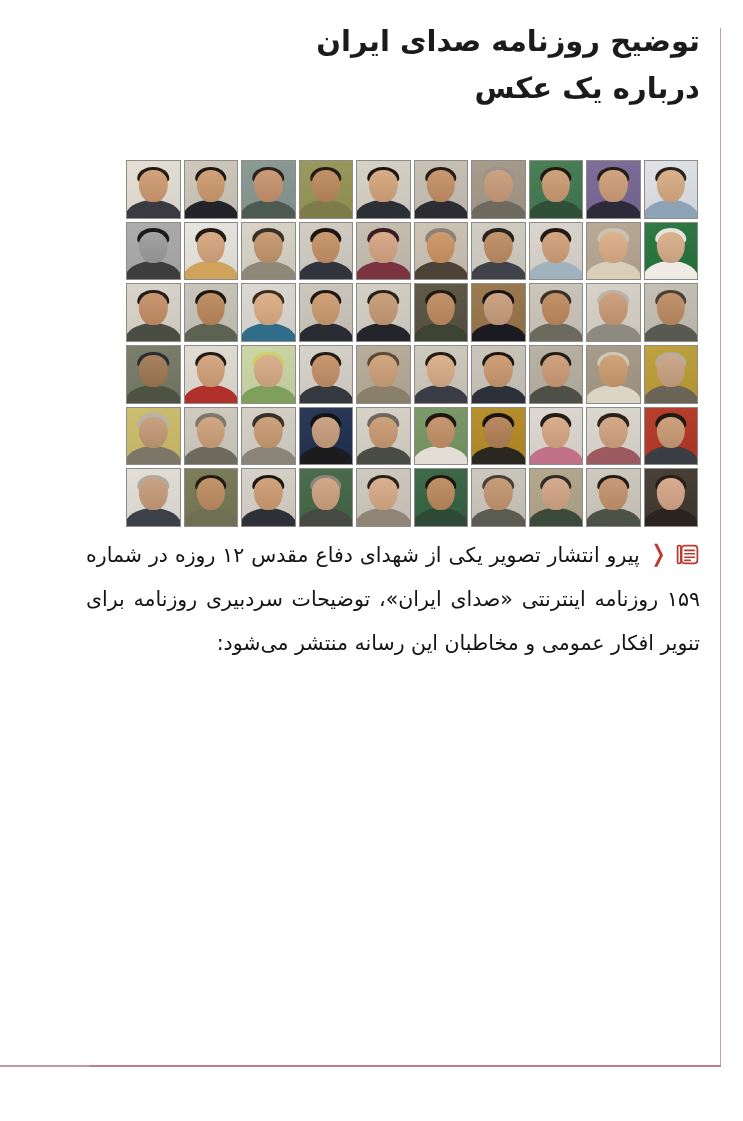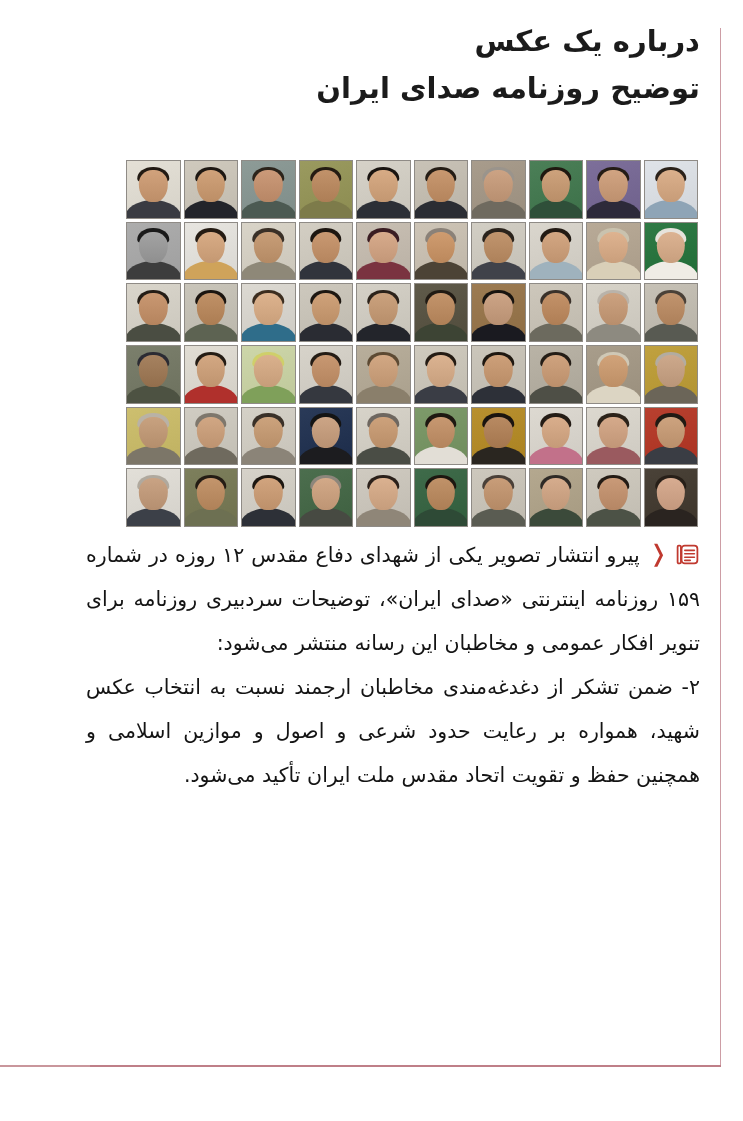--- a/index.html
+++ b/index.html
@@ -152,22 +152,22 @@
 </head>
 <body>
 
 <div id="page">
 
   <div class="v-rule"></div>
 
   <div class="content">
 
     <h1 class="title">
+      <span class="title-line">توضیح روزنامه صدای ایران</span>
       <span class="title-line">درباره یک عکس</span>
-      <span class="title-line">توضیح روزنامه صدای ایران</span>
     </h1>
 
     <div class="photo-grid" id="photo-grid">
         <div class="photo-cell blurred">
           <div class="face">
             <div class="bg" style="background: linear-gradient(160deg, rgb(228, 224, 214) 0%, rgb(214, 210, 200) 100%);"></div>
             <div class="shoulder" style="background: rgb(58, 59, 66);"></div>
             <div class="hair" style="background: rgb(34, 26, 19);"></div>
             <div class="head" style="background: linear-gradient(rgb(209, 162, 124) 0%, rgb(189, 142, 104) 100%);"></div>
           </div>
@@ -657,19 +657,18 @@
               <line x1="9.4" y1="8.0" x2="18.6" y2="8.0" stroke="#c0392f" stroke-width="1.6" stroke-linecap="round"></line>
               <line x1="9.4" y1="11.3" x2="18.6" y2="11.3" stroke="#c0392f" stroke-width="1.6" stroke-linecap="round"></line>
               <line x1="9.4" y1="14.6" x2="18.6" y2="14.6" stroke="#c0392f" stroke-width="1.6" stroke-linecap="round"></line>
               <line x1="9.4" y1="17.7" x2="14.6" y2="17.7" stroke="#c0392f" stroke-width="1.6" stroke-linecap="round"></line>
             </svg>
           </span>
           <span class="chevron">❬</span>
         </span><span>پیرو انتشار تصویر یکی از شهدای دفاع مقدس ۱۲ روزه در شماره ۱۵۹ روزنامه اینترنتی «صدای ایران»، توضیحات سردبیری روزنامه برای تنویر افکار عمومی و مخاطبان این رسانه منتشر می‌شود:</span>
       </p>
 
-      <p class="para para-last">۲- ضمن تشکر از دغدغه‌مندی مخاطبان ارجمند نسبت به انتخاب عکس شهید، همواره بر رعایت حدود شرعی و اصول و موازین اسلامی و همچنین حفظ و تقویت اتحاد مقدس ملت ایران تأکید می‌شود.</p>
     </div>
   </div>
 
   <div class="h-rule"></div>
   <div class="h-rule-inner"></div>
 </div>
 
 </body></html>

